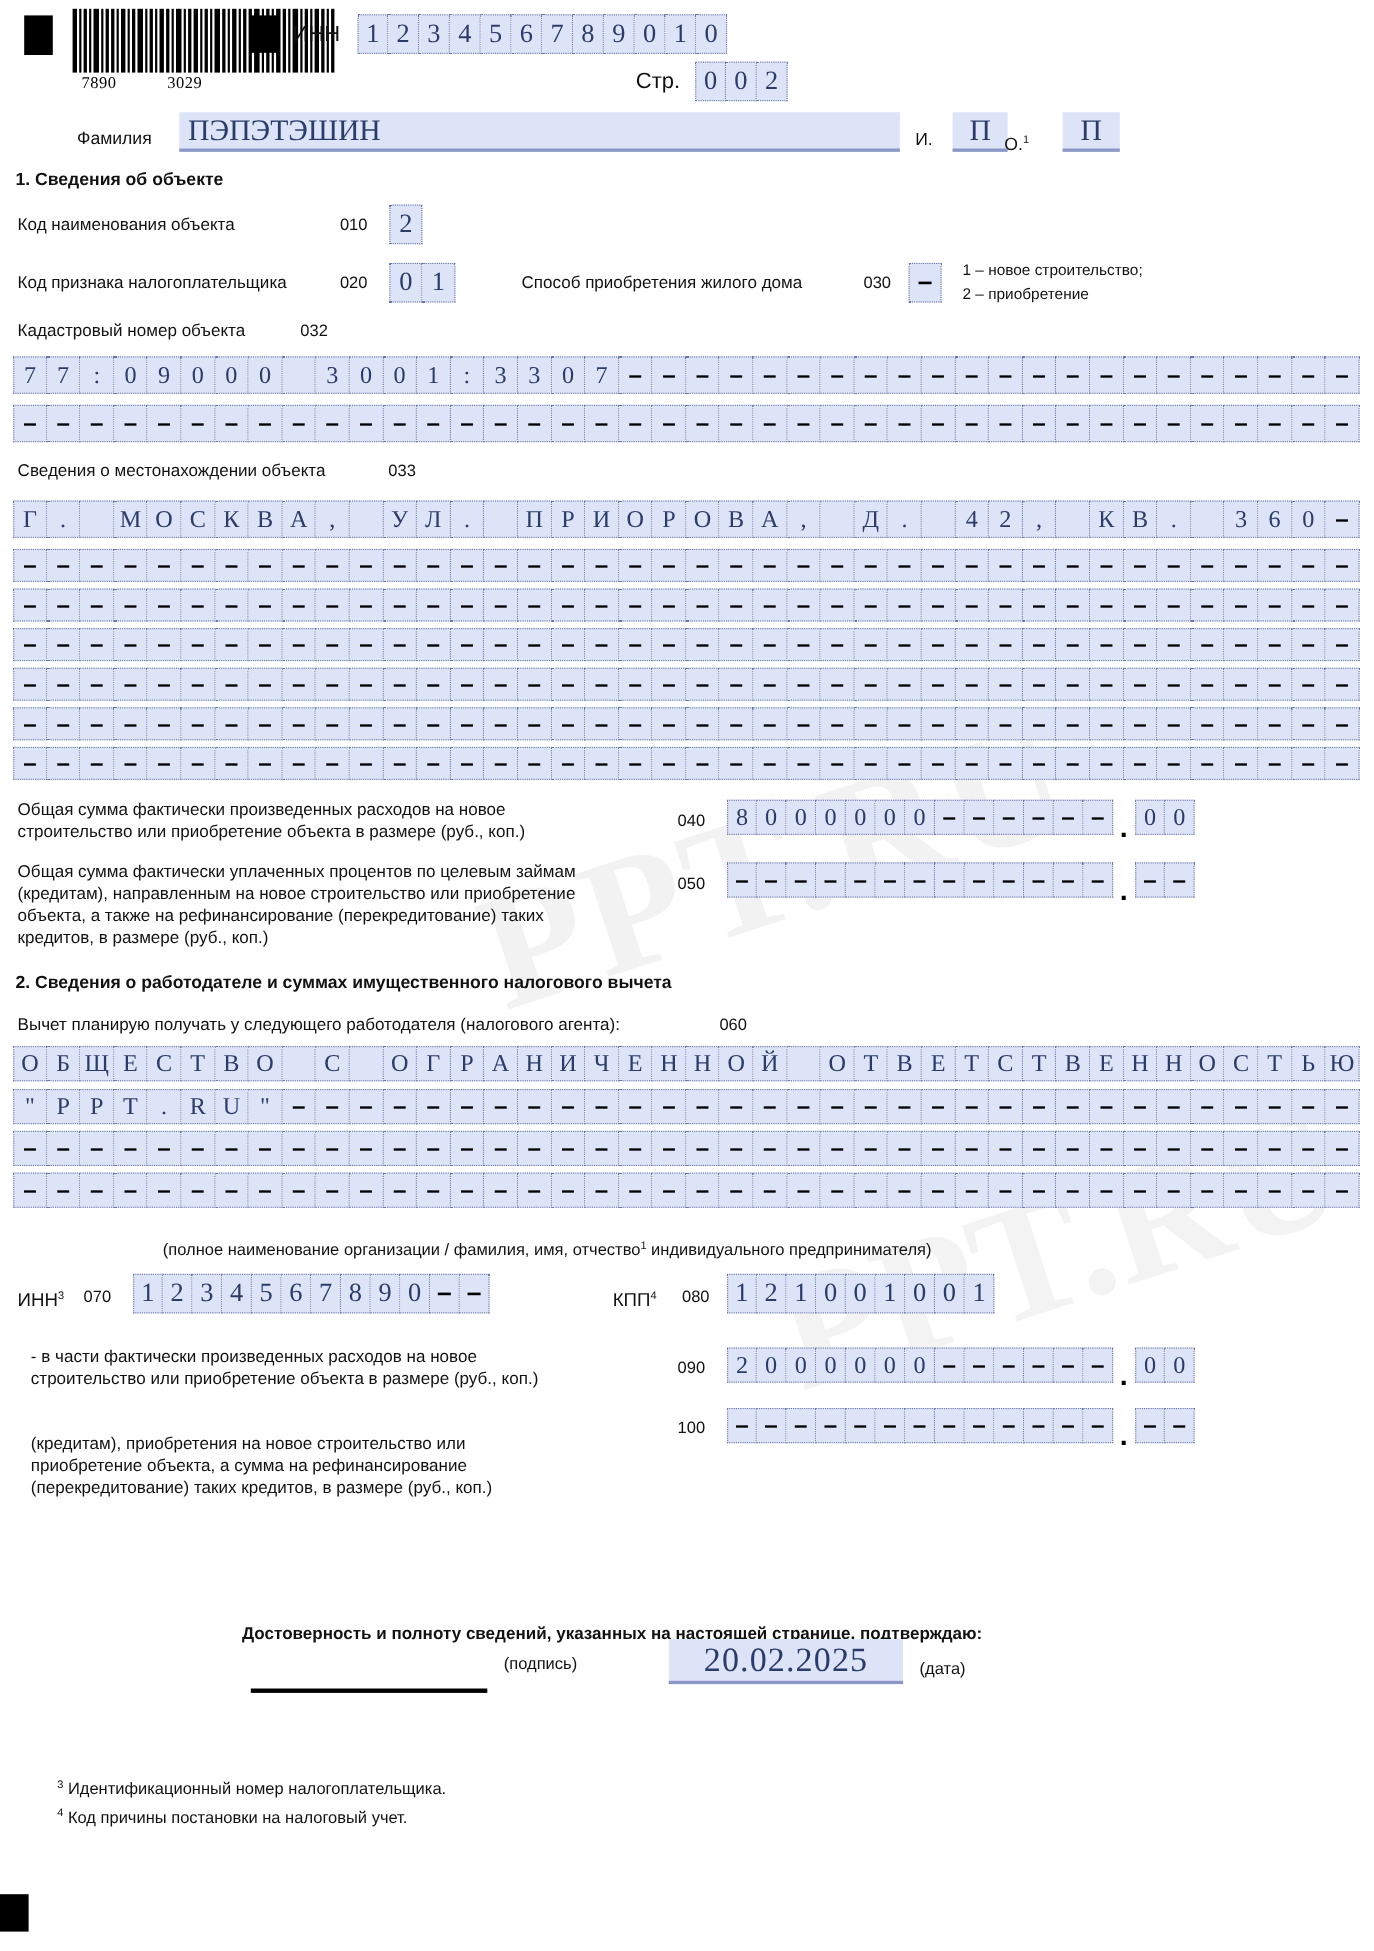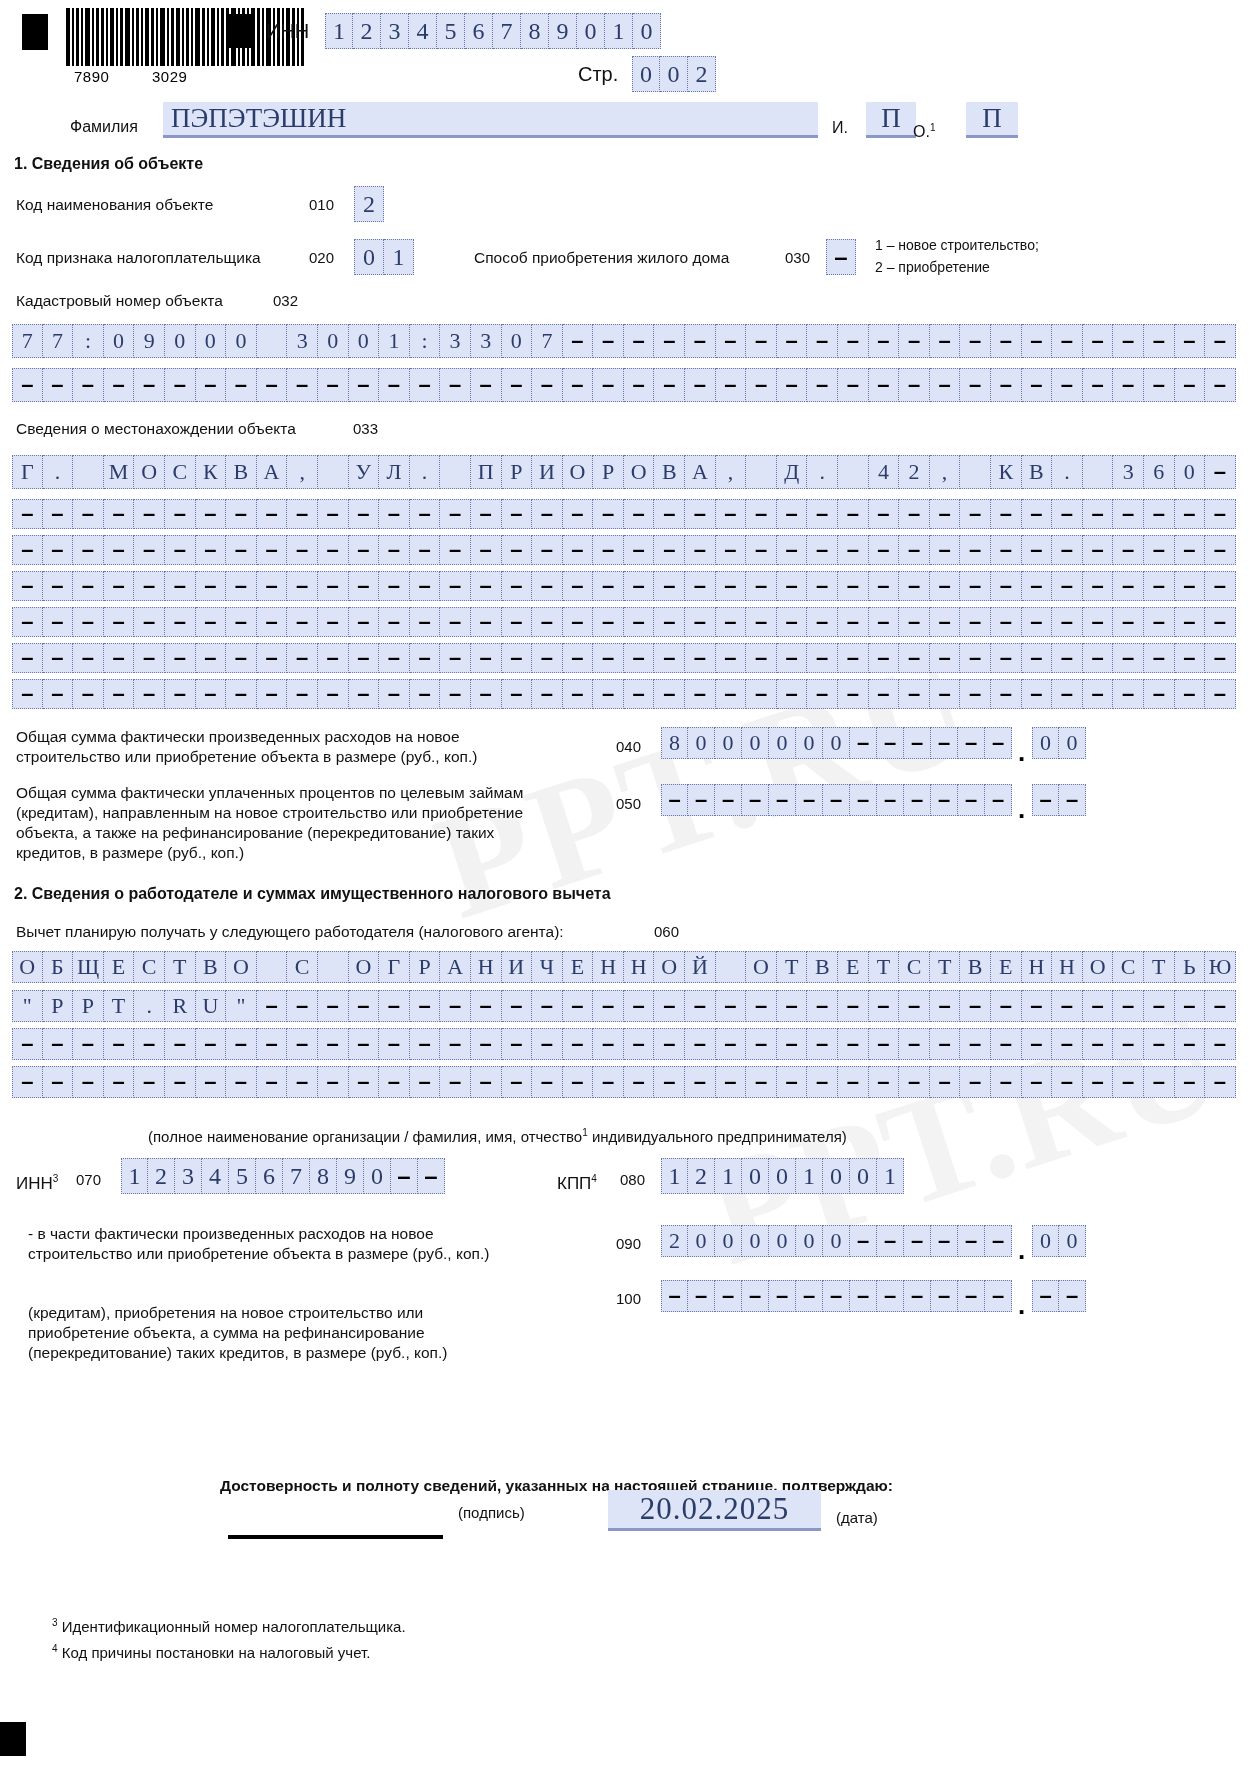--- a/index.html
+++ b/index.html
@@ -18,21 +18,21 @@
   .lbl{font-size:15.5px;line-height:19px;color:#111;white-space:pre;}
   .lbl-sm{font-size:14px;line-height:18px;}
   .bold{font-weight:bold;}
   .code{font-size:15px;color:#111;}
 
   
   .bc-wrap{position:absolute;left:22px;top:8px;}
   .bc-square{position:absolute;width:26px;height:36px;background:#000;}
   .bc-bars{position:absolute;left:44px;top:0;height:58px;display:flex;align-items:flex-start;}
   .bc-bars i{display:block;height:58px;margin-right:2px;background:#000;}
-  .bc-num{position:absolute;top:60px;font-size:15px;font-family:Liberation Sans, sans-serif;letter-spacing:0.5px;}
+  .bc-num{position:absolute;top:60px;font-size:15px;font-family:Liberation Serif, serif;letter-spacing:0.5px;}
 
   .hdr-square{position:absolute;left:228px;top:14px;width:26px;height:34px;background:#000;}
 
   
   .cells{position:absolute;display:flex;}
   .cell{
     box-sizing:border-box;
     background:#dde4f7;
     border:1px dotted #6a77a8;
     border-left-width:0;
@@ -184,21 +184,21 @@
   <div class="abs lbl" style="left:70px;top:117px;font-size:16px;">Фамилия</div>
   <div class="fam-field" style="left:163px;top:102px;width:655px;height:36px;">ПЭПЭТЭШИН</div>
 
   <div class="abs lbl" style="left:832px;top:118px;font-size:16px;">И.</div>
   <div class="ini-box" style="left:866px;top:102px;width:50px;height:36px;">П</div>
   <div class="abs lbl" style="left:913px;top:118px;font-size:16px;"><span>О.</span><span class="sup">1</span></div>
   <div class="ini-box" style="left:966px;top:102px;width:52px;height:36px;">П</div>
 
   <div class="abs lbl bold" style="left:14px;top:154px;font-size:16px;">1. Сведения об объекте</div>
 
-  <div class="abs lbl" style="left:16px;top:195px;">Код наименования объекте</div>
+  <div class="abs lbl" style="left:16px;top:195px;">Код наименования объекта</div>
   <div class="abs code" style="left:309px;top:196px;">010</div>
   <div class="cells h36" id="f010-cells" style="left:354px;top:186px;">
       <div class="cell" style="width: 30px;">2</div>
     </div>
 
   <div class="abs lbl" style="left:16px;top:248px;">Код признака налогоплательщика</div>
   <div class="abs code" style="left:309px;top:249px;">020</div>
   <div class="cells h36" id="f020-cells" style="left:354px;top:239px;">
       <div class="cell" style="width: 30px;">0</div>
       <div class="cell" style="width: 30px;">1</div>

